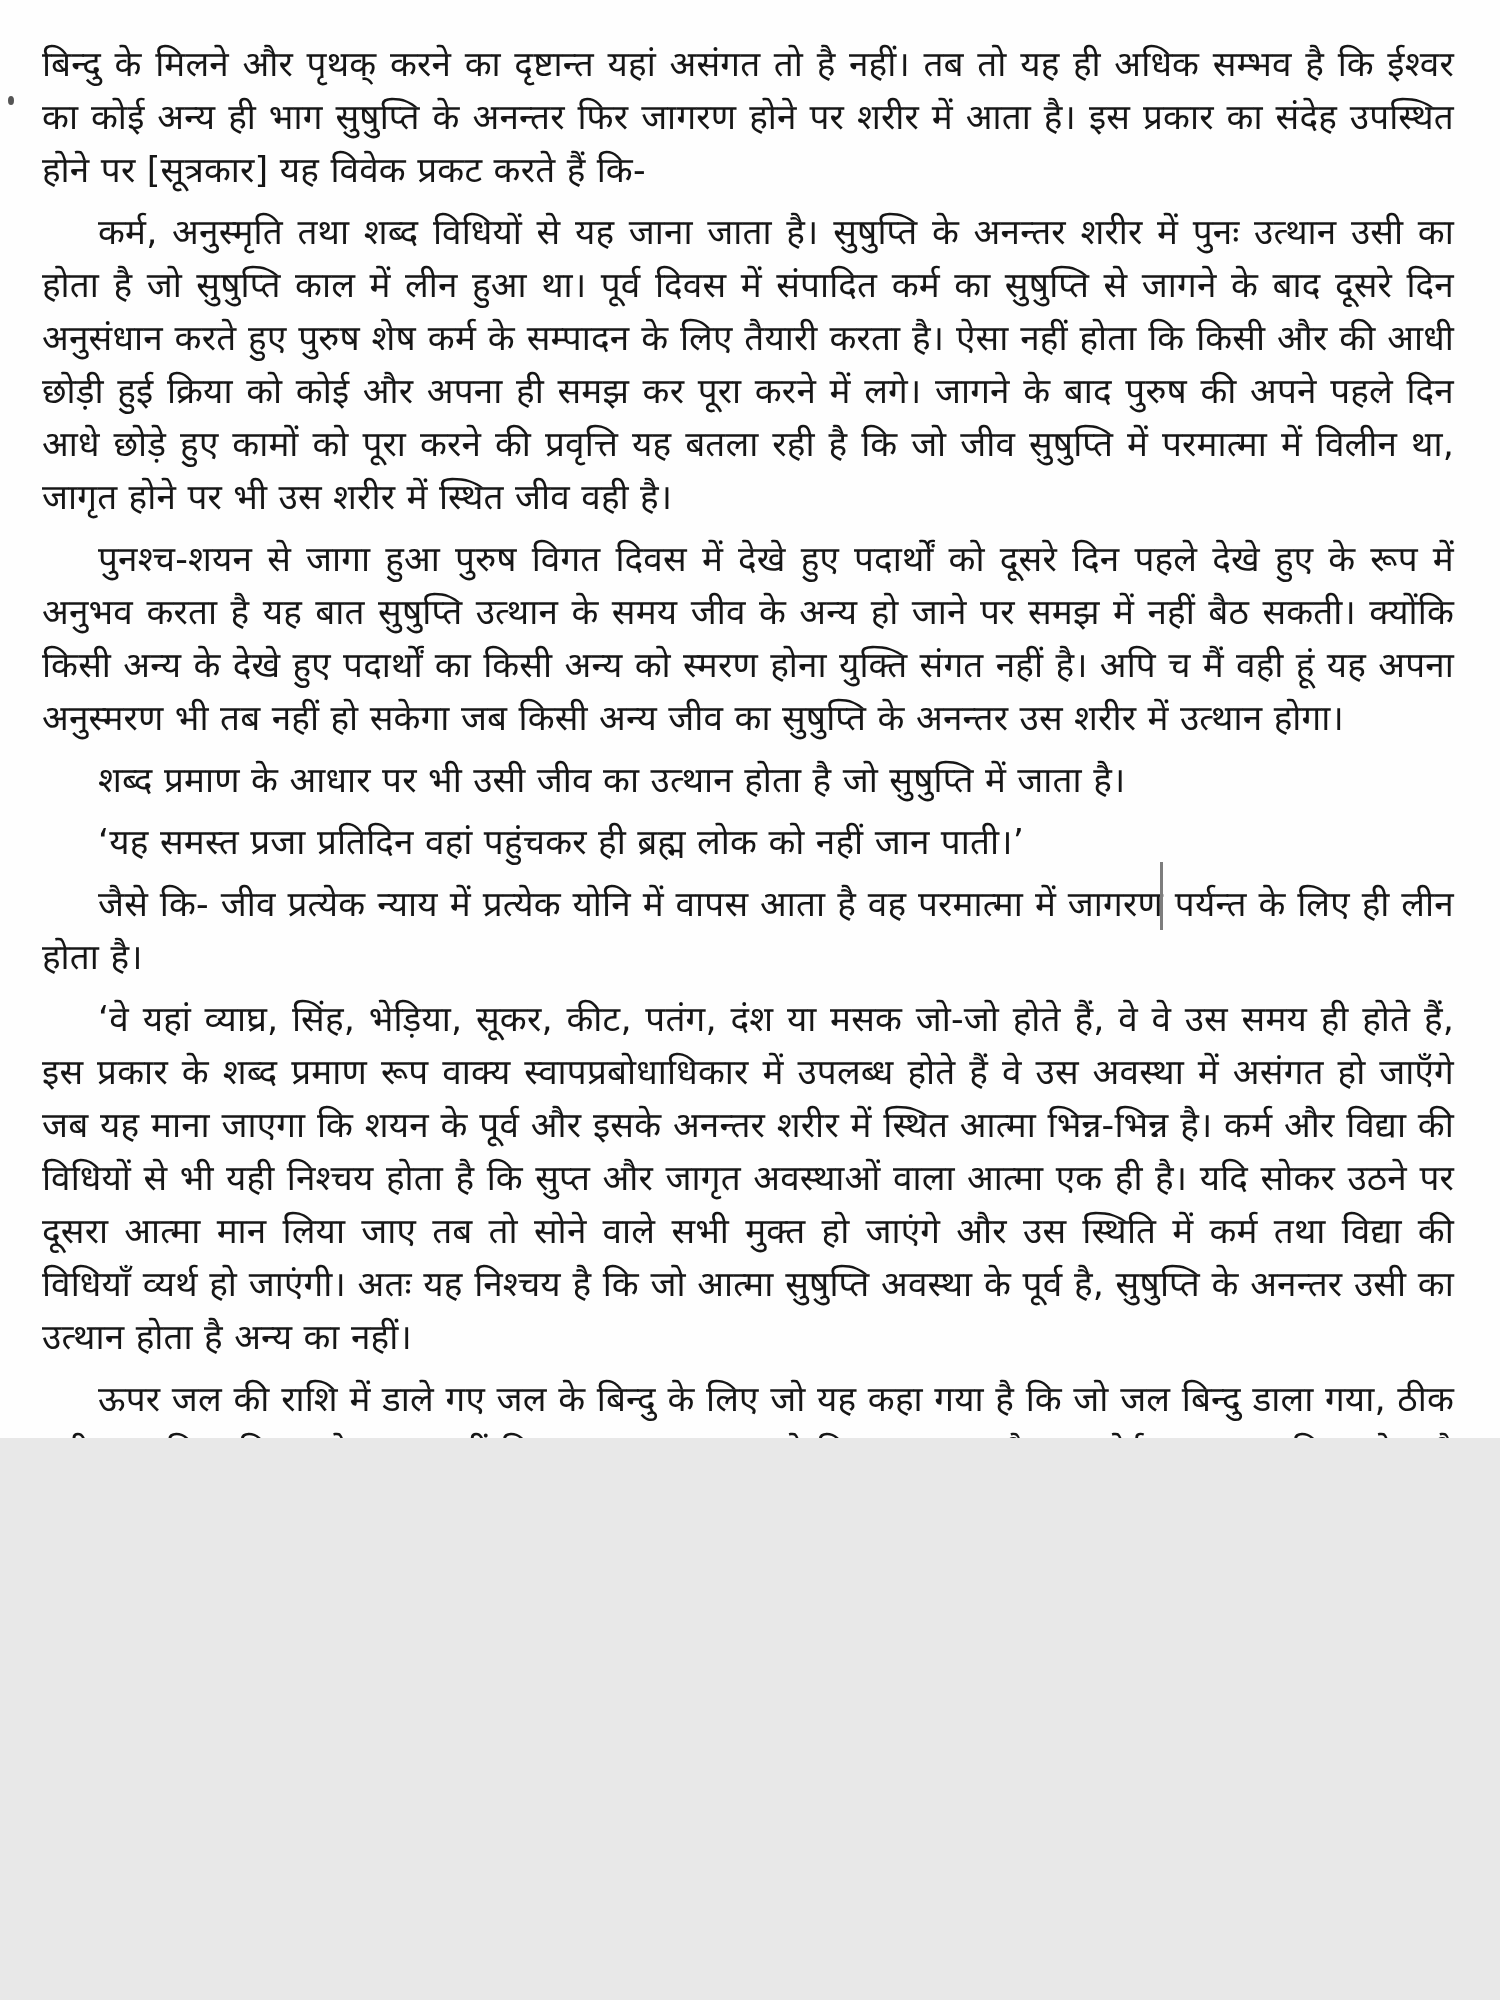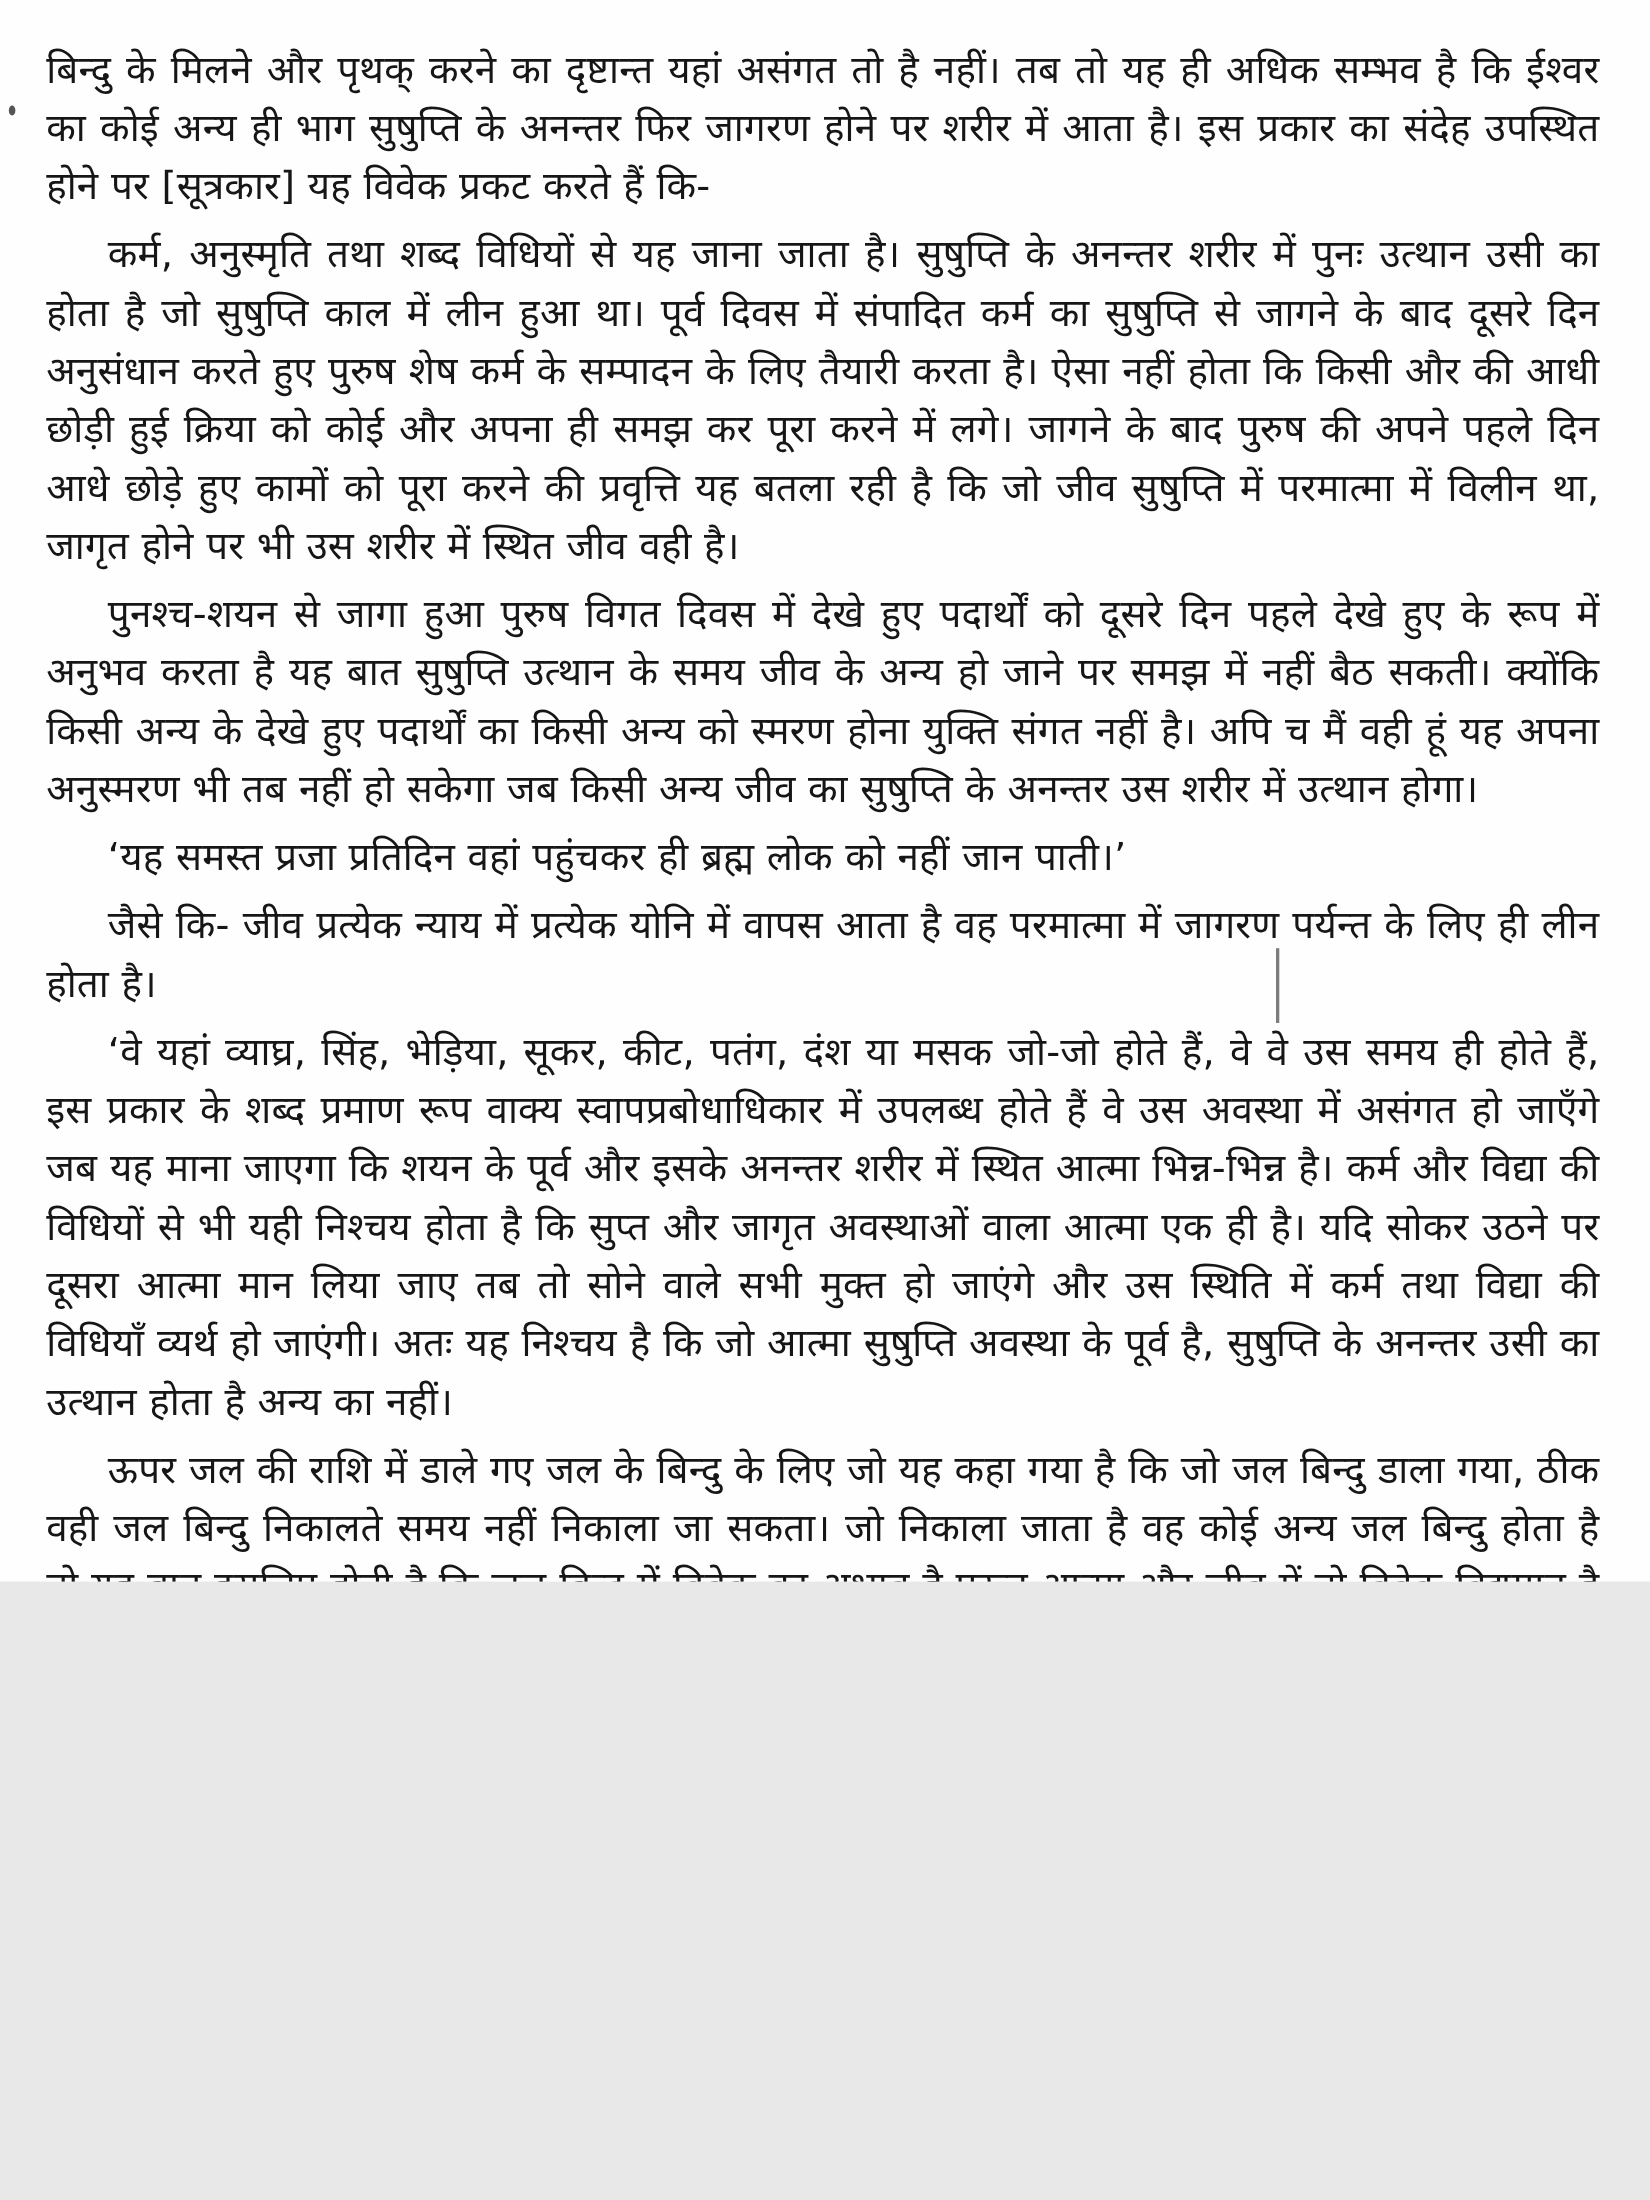--- a/index.html
+++ b/index.html
@@ -83,20 +83,21 @@
 <body>
 
 <div class="page">
 
   <span class="margin-dot"></span>
 
   <main class="text-block">
     <p class="no-indent">बिन्दु के मिलने और पृथक् करने का दृष्टान्त यहां असंगत तो है नहीं। तब तो यह ही अधिक सम्भव है कि ईश्वर का कोई अन्य ही भाग सुषुप्ति के अनन्तर फिर जागरण होने पर शरीर में आता है। इस प्रकार का संदेह उपस्थित होने पर [सूत्रकार] यह विवेक प्रकट करते हैं कि-</p>
     <p>कर्म, अनुस्मृति तथा शब्द विधियों से यह जाना जाता है। सुषुप्ति के अनन्तर शरीर में पुनः उत्थान उसी का होता है जो सुषुप्ति काल में लीन हुआ था। पूर्व दिवस में संपादित कर्म का सुषुप्ति से जागने के बाद दूसरे दिन अनुसंधान करते हुए पुरुष शेष कर्म के सम्पादन के लिए तैयारी करता है। ऐसा नहीं होता कि किसी और की आधी छोड़ी हुई क्रिया को कोई और अपना ही समझ कर पूरा करने में लगे। जागने के बाद पुरुष की अपने पहले दिन आधे छोड़े हुए कामों को पूरा करने की प्रवृत्ति यह बतला रही है कि जो जीव सुषुप्ति में परमात्मा में विलीन था, जागृत होने पर भी उस शरीर में स्थित जीव वही है।</p>
     <p>पुनश्च-शयन से जागा हुआ पुरुष विगत दिवस में देखे हुए पदार्थों को दूसरे दिन पहले देखे हुए के रूप में अनुभव करता है यह बात सुषुप्ति उत्थान के समय जीव के अन्य हो जाने पर समझ में नहीं बैठ सकती। क्योंकि किसी अन्य के देखे हुए पदार्थों का किसी अन्य को स्मरण होना युक्ति संगत नहीं है। अपि च मैं वही हूं यह अपना अनुस्मरण भी तब नहीं हो सकेगा जब किसी अन्य जीव का सुषुप्ति के अनन्तर उस शरीर में उत्थान होगा।</p>
+    <p>शब्द प्रमाण के आधार पर भी उसी जीव का उत्थान होता है जो सुषुप्ति में जाता है।</p>
     <p>‘यह समस्त प्रजा प्रतिदिन वहां पहुंचकर ही ब्रह्म लोक को नहीं जान पाती।’</p>
     <p>जैसे कि- जीव प्रत्येक न्याय में प्रत्येक योनि में वापस आता है वह परमात्मा में जागरण पर्यन्त के लिए ही लीन होता है।</p>
     <p>‘वे यहां व्याघ्र, सिंह, भेड़िया, सूकर, कीट, पतंग, दंश या मसक जो-जो होते हैं, वे वे उस समय ही होते हैं, इस प्रकार के शब्द प्रमाण रूप वाक्य स्वापप्रबोधाधिकार में उपलब्ध होते हैं वे उस अवस्था में असंगत हो जाएँगे जब यह माना जाएगा कि शयन के पूर्व और इसके अनन्तर शरीर में स्थित आत्मा भिन्न-भिन्न है। कर्म और विद्या की विधियों से भी यही निश्चय होता है कि सुप्त और जागृत अवस्थाओं वाला आत्मा एक ही है। यदि सोकर उठने पर दूसरा आत्मा मान लिया जाए तब तो सोने वाले सभी मुक्त हो जाएंगे और उस स्थिति में कर्म तथा विद्या की विधियाँ व्यर्थ हो जाएंगी। अतः यह निश्चय है कि जो आत्मा सुषुप्ति अवस्था के पूर्व है, सुषुप्ति के अनन्तर उसी का उत्थान होता है अन्य का नहीं।</p>
     <p>ऊपर जल की राशि में डाले गए जल के बिन्दु के लिए जो यह कहा गया है कि जो जल बिन्दु डाला गया, ठीक वही जल बिन्दु निकालते समय नहीं निकाला जा सकता। जो निकाला जाता है वह कोई अन्य जल बिन्दु होता है तो यह बात इसलिए होती है कि जल बिन्दु में विवेक का अभाव है परन्तु आत्मा और जीव में तो विवेक विद्यमान है अतः भिन्न-भिन्न विवेक</p>
   </main>
 
   <span class="scan-artifact-line"></span>
 
   <footer class="footer">
     <hr class="footer-rule">

